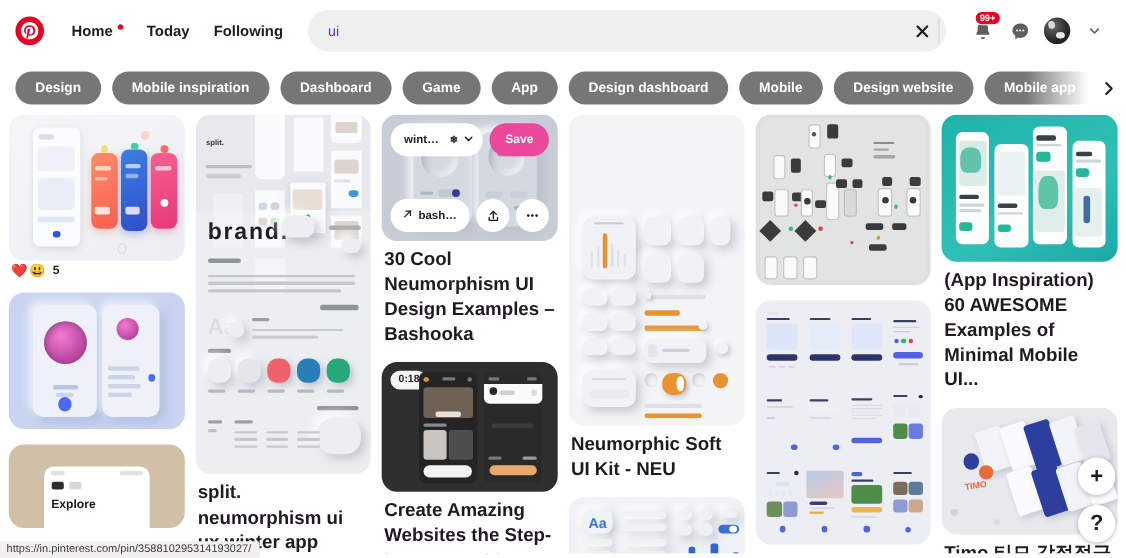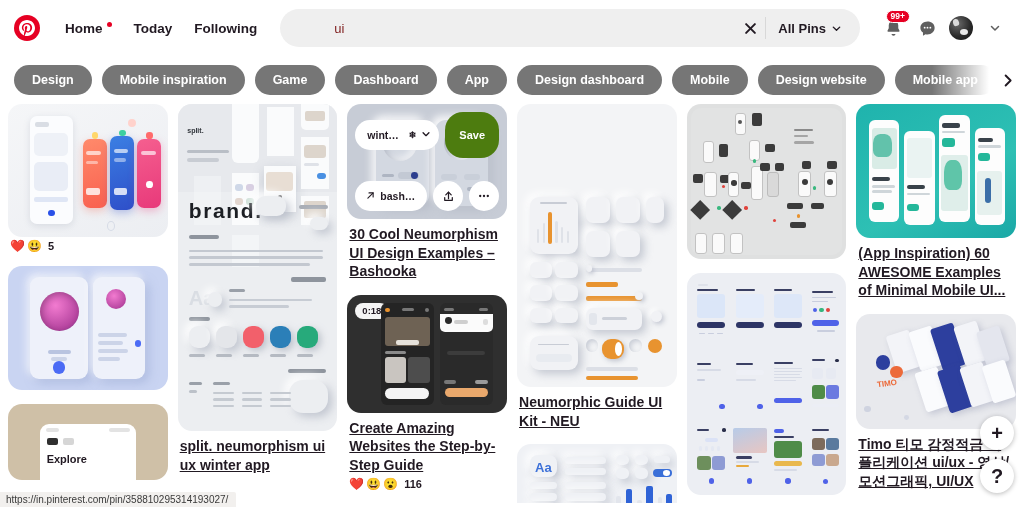--- a/index.html
+++ b/index.html
@@ -46,23 +46,22 @@
     background: #efefef;
     border-radius: 20px;
     height: 38px;
     margin-left: 12px; margin-right: 8px;
     padding: 0 6px 0 18px;
     min-width: 0;
   }
   .searchwrap input {
     flex: 1 1 auto;
     border: none; outline: none; background: transparent;
-    font-size: 13px; color: #7f1d1d; font-family: inherit;
+    font-size: 13px; color: #6d28d9; font-family: inherit;
     min-width: 0;
-    margin-left: 36px;
   }
   .searchwrap input::placeholder { color: #767676; }
   .clear-x {
     width: 30px; height: 30px; flex: 0 0 auto;
     display: flex; align-items: center; justify-content: center;
     cursor: pointer; color: #211922;
   }
   .divider-v { width: 1px; height: 22px; background: #d8d8d8; flex: 0 0 auto; }
   .allpins {
     display: flex; align-items: center; gap: 5px;
@@ -136,24 +135,23 @@
     gap: 10px;
     align-items: flex-start;
   }
   .col { flex: 1 1 0; display: flex; flex-direction: column; gap: 14px; min-width: 0; }
   .pin { position: relative; cursor: pointer; }
   .pin-img {
     width: 100%; border-radius: 14px; overflow: hidden;
     position: relative; background: #eceff4;
   }
   .pin-title {
-    font-size: 14px; font-weight: bold; color: #211922;
+    font-size: 17px; font-weight: bold; color: #211922;
     line-height: 1.33; margin-top: 6px;
     padding: 0 2px;
-    text-decoration: underline;
   }
   .pin-reacts {
     display: flex; align-items: center; gap: 2px;
     margin-top: 3px; padding: 0 2px;
     font-size: 11px; font-weight: bold; color: #211922;
   }
   .emoji { font-size: 12px; line-height: 1; }
   .react-count { margin-left: 4px; }
   .vid-badge {
     position: absolute; left: 8px; top: 8px;
@@ -173,23 +171,23 @@
     background: #fff; border-radius: 18px;
     height: 30px; display: flex; align-items: center;
     padding: 0 8px 0 12px; gap: 5px;
     font-size: 10.5px; font-weight: bold; color: #211922;
   }
   .board-sel .bname { overflow: hidden; text-overflow: ellipsis; white-space: nowrap; }
   .board-sel .snow { font-size: 9px; }
   .board-sel .chev { margin-left: auto; }
   .save-btn {
     flex: 0 0 auto;
-    background: #4d7c0f; color: #fff;
+    background: #ec4899; color: #fff;
     font-size: 11px; font-weight: bold;
-    border-radius: 18px; height: 46px;
+    border-radius: 18px; height: 30px;
     display: flex; align-items: center; justify-content: center;
     padding: 0 14px; border: none; cursor: pointer;
     font-family: inherit;
   }
   .hover-bot {
     position: absolute; left: 8px; right: 8px; bottom: 8px;
     display: flex; align-items: center; gap: 6px; z-index: 5;
   }
   .src-chip {
     flex: 1 1 auto; min-width: 0;
@@ -269,26 +267,20 @@
 
   <div class="searchwrap">
     <input type="text" value="ui" placeholder="Search" style="">
     <div class="clear-x">
       <svg width="15" height="15" viewBox="0 0 24 24" stroke="currentColor" stroke-width="3.2" fill="none" stroke-linecap="round">
           <line x1="5" y1="5" x2="19" y2="19"></line>
           <line x1="19" y1="5" x2="5" y2="19"></line>
         </svg>
     </div>
     <div class="divider-v"></div>
-    <div class="allpins">
-      <span>All Pins</span>
-      <svg width="11" height="11" viewBox="0 0 24 24" stroke="currentColor" stroke-width="3" fill="none" stroke-linecap="round" stroke-linejoin="round">
-          <polyline points="5,9 12,16 19,9"></polyline>
-        </svg>
-    </div>
   </div>
 
   <div class="hdr-icons">
     <div class="hdr-btn">
       <svg width="19" height="19" viewBox="0 0 24 24" fill="currentColor">
           <path d="M12 2a6 6 0 0 0-6 6v3.6l-1.6 3.2A1 1 0 0 0 5.3 16h13.4a1 1 0 0 0 .9-1.2L18 11.6V8a6 6 0 0 0-6-6zm0 19a2.6 2.6 0 0 0 2.6-2.2H9.4A2.6 2.6 0 0 0 12 21z"></path>
         </svg>
       <span class="badge99">99+</span>
     </div>
     <div class="hdr-btn">
@@ -307,22 +299,22 @@
           <polyline points="5,9 12,16 19,9"></polyline>
         </svg>
     </div>
   </div>
 </div>
 
 <div class="chiprow-wrap">
   <div class="chiprow" id="chiprow">
       <div class="chip">Design</div>
       <div class="chip">Mobile inspiration</div>
+      <div class="chip">Dashboard</div>
       <div class="chip">Game</div>
-      <div class="chip">Dashboard</div>
       <div class="chip">App</div>
       <div class="chip">Design dashboard</div>
       <div class="chip">Mobile</div>
       <div class="chip">Design website</div>
       <div class="chip">Mobile app</div>
     </div>
   <div class="chip-fade-right"></div>
   <div class="chip-next">
     <svg width="15" height="15" viewBox="0 0 24 24" stroke="currentColor" stroke-width="3" fill="none" stroke-linecap="round" stroke-linejoin="round">
         <polyline points="9,4 17,12 9,20"></polyline>
@@ -644,21 +636,21 @@
         <div style="position:absolute;left:70%;top:83%;width:8%;padding-bottom:8%;border-radius:50%;box-shadow:inset 2px 2px 5px rgba(190,195,206,.8);"></div>
         <div style="position:absolute;left:82%;top:83%;width:9%;padding-bottom:9%;border-radius:50%;background:#e8932f;"></div>
 
         <div class="neu-card" style="left:8%;top:82%;width:30%;height:12%;background:#f1f2f5;">
           <div class="sk" style="left:18%;top:22%;width:64%;height:3.5%;background:#c8ccd5;"></div>
           <div class="sk" style="left:12%;top:52%;width:76%;height:24%;background:#e8ebf0;border-radius:4px;"></div>
         </div>
         <div class="sk" style="left:43%;top:93%;width:33%;height:1.2%;background:#dcdfe6;"></div>
         <div class="sk" style="left:43%;top:96%;width:33%;height:1.6%;background:#e8932f;border-radius:2px;"></div>
       </div>
-      <div class="pin-title">Neumorphic Guide UI Kit - NEU</div>
+      <div class="pin-title">Neumorphic Soft UI Kit - NEU</div>
     </div>
 
     <div class="pin">
       <div class="pin-img" style="height:78px;background:#eff1f5;">
         <div class="neu-card" style="left:8%;top:14%;width:17%;height:28%;background:#eff1f5;border-radius:8px;">
           <div style="position:absolute;left:0;right:0;top:22%;text-align:center;font-size:13px;font-weight:bold;color:#3a6fd8;font-family:'Liberation Sans',sans-serif;">Aa</div>
         </div>
         <div class="neu-card" style="left:30%;top:16%;width:26%;height:10%;background:#eff1f5;border-radius:8px;"></div>
         <div class="neu-card" style="left:30%;top:30%;width:26%;height:10%;background:#eff1f5;border-radius:8px;"></div>
         <div class="neu-card" style="left:8%;top:48%;width:17%;height:10%;background:#eff1f5;border-radius:8px;"></div>

